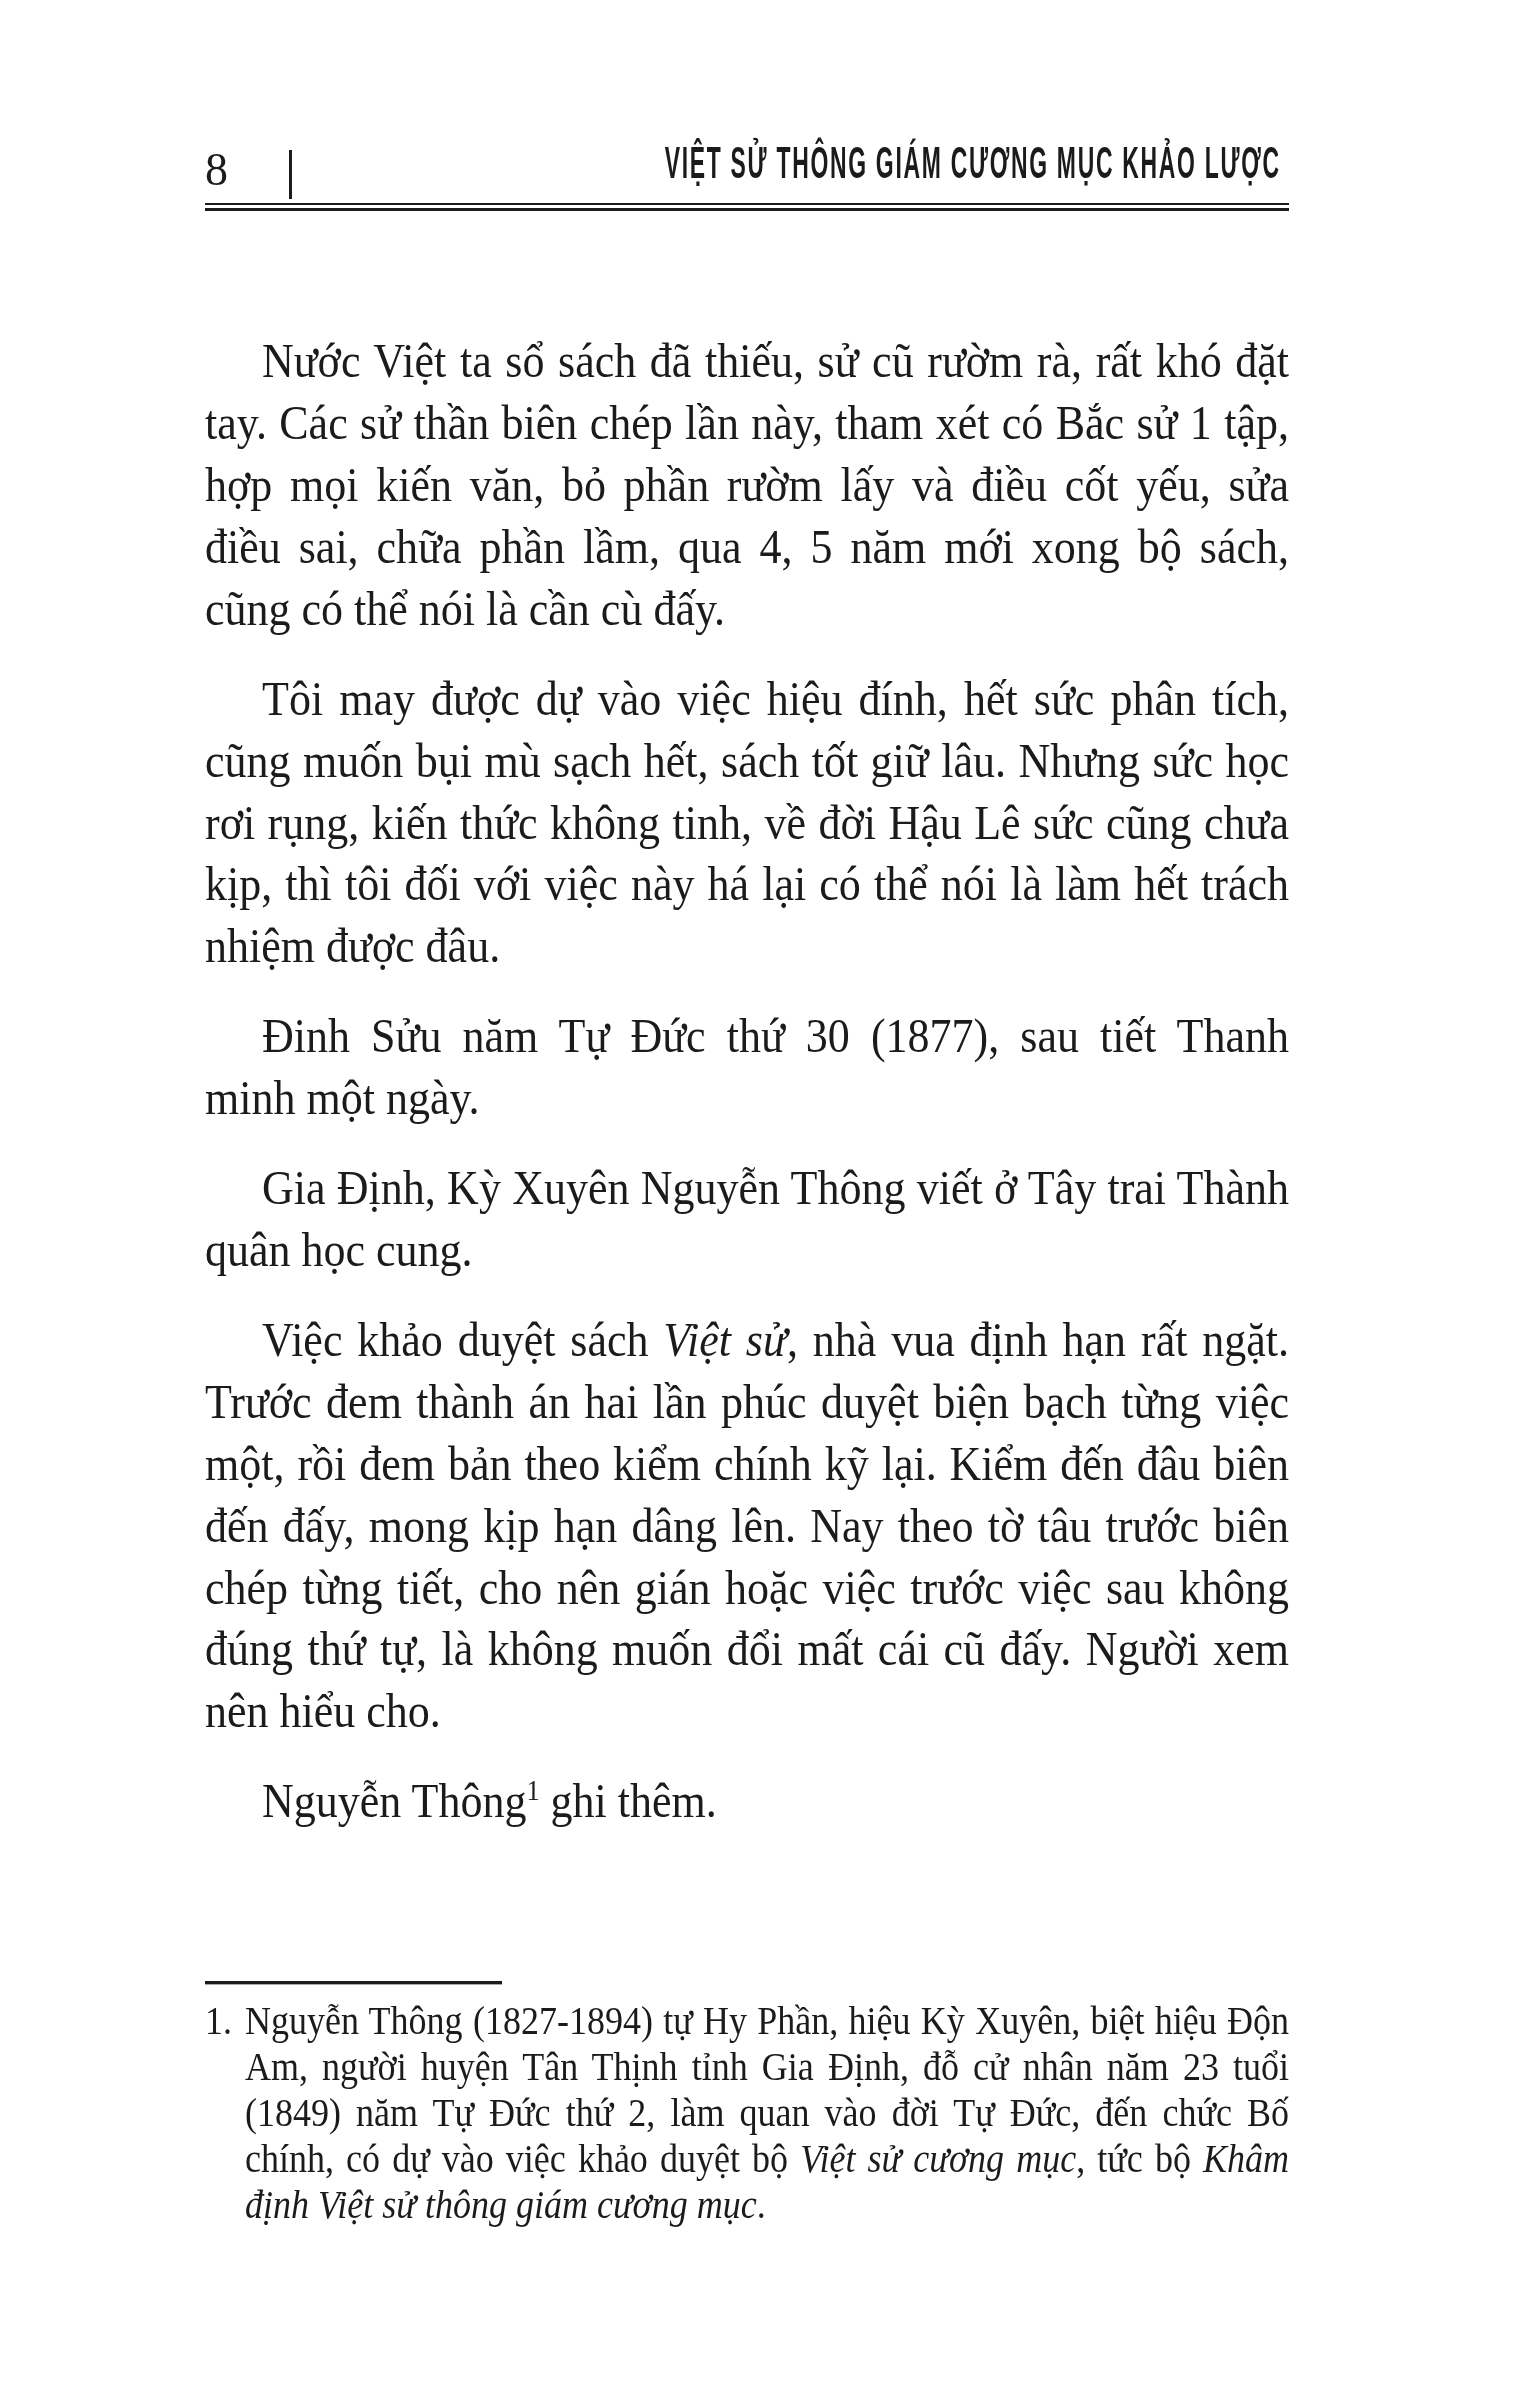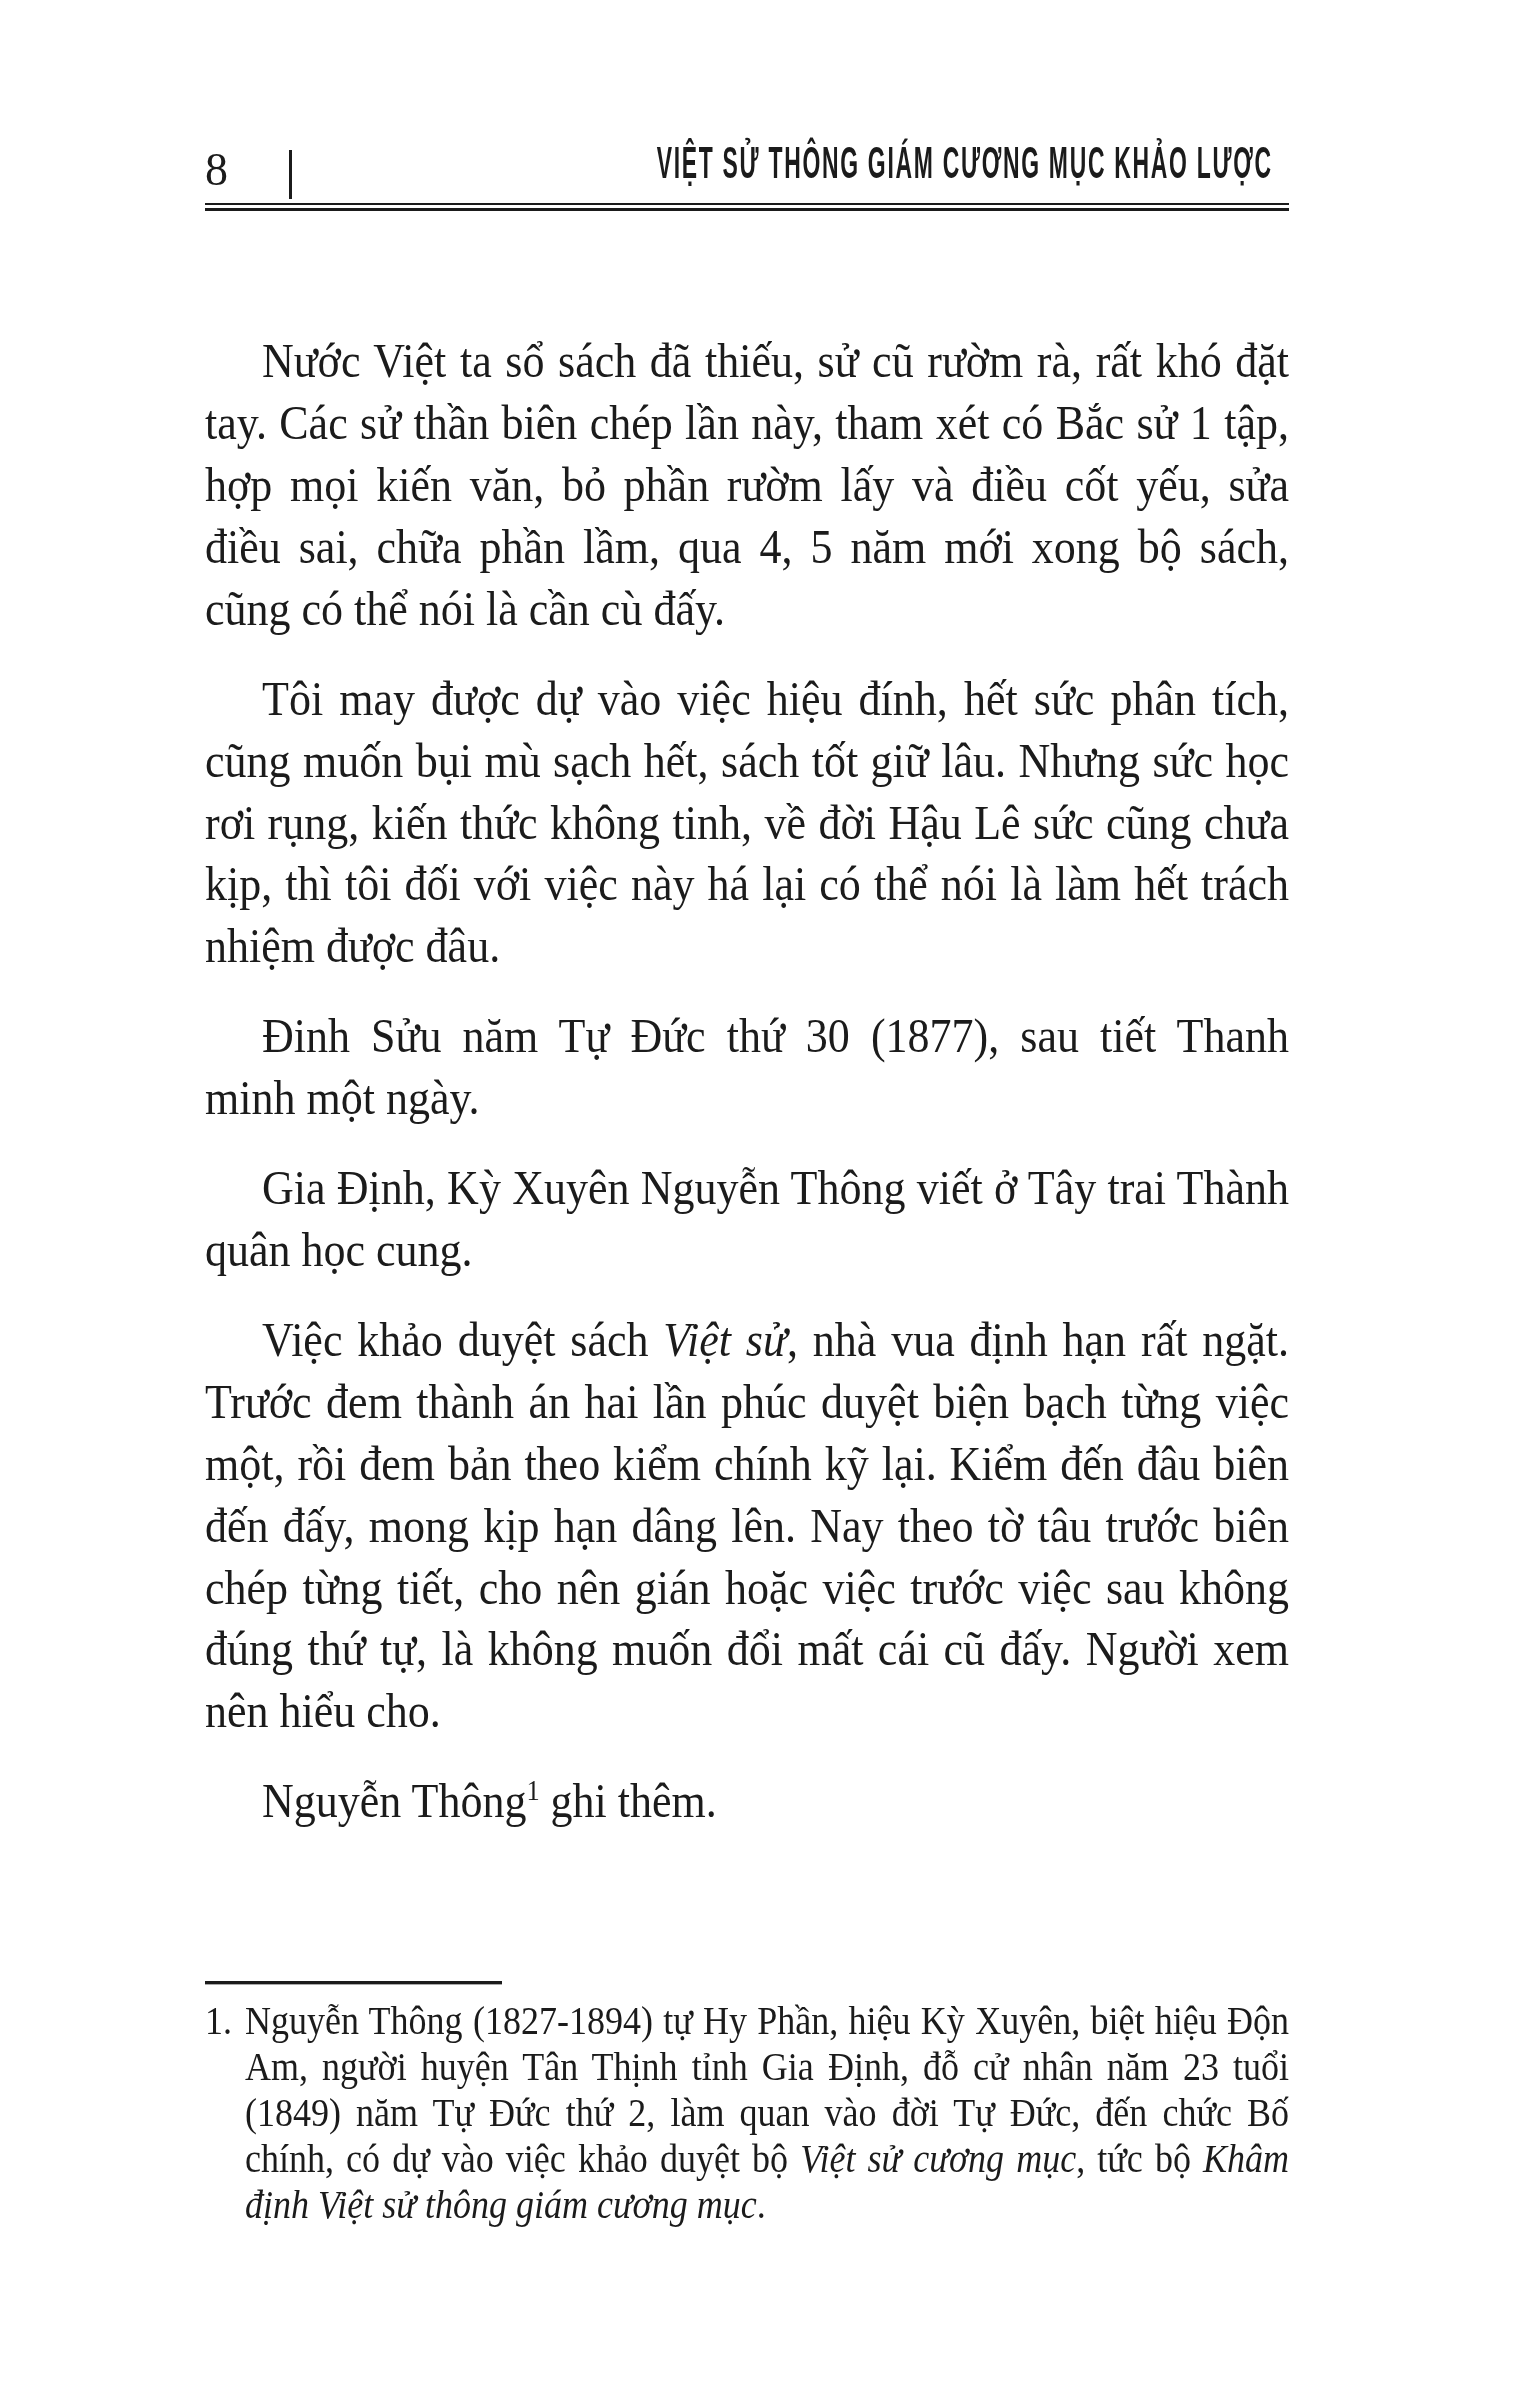--- a/index.html
+++ b/index.html
@@ -30,21 +30,21 @@
   .header-separator {
     position: absolute;
     left: 84px;
     top: 150px;
     width: 3px;
     height: 49px;
     background: #1b1b1b;
   }
   .running-title-wrap {
     position: absolute;
-    right: 16px;
+    right: 8px;
     top: 156px;
     height: 40px;
     line-height: 40px;
     text-align: right;
   }
   .running-title {
     display: inline-block;
     font-family: "Liberation Sans", "DejaVu Sans", sans-serif;
     font-weight: bold;
     font-size: 27px;

